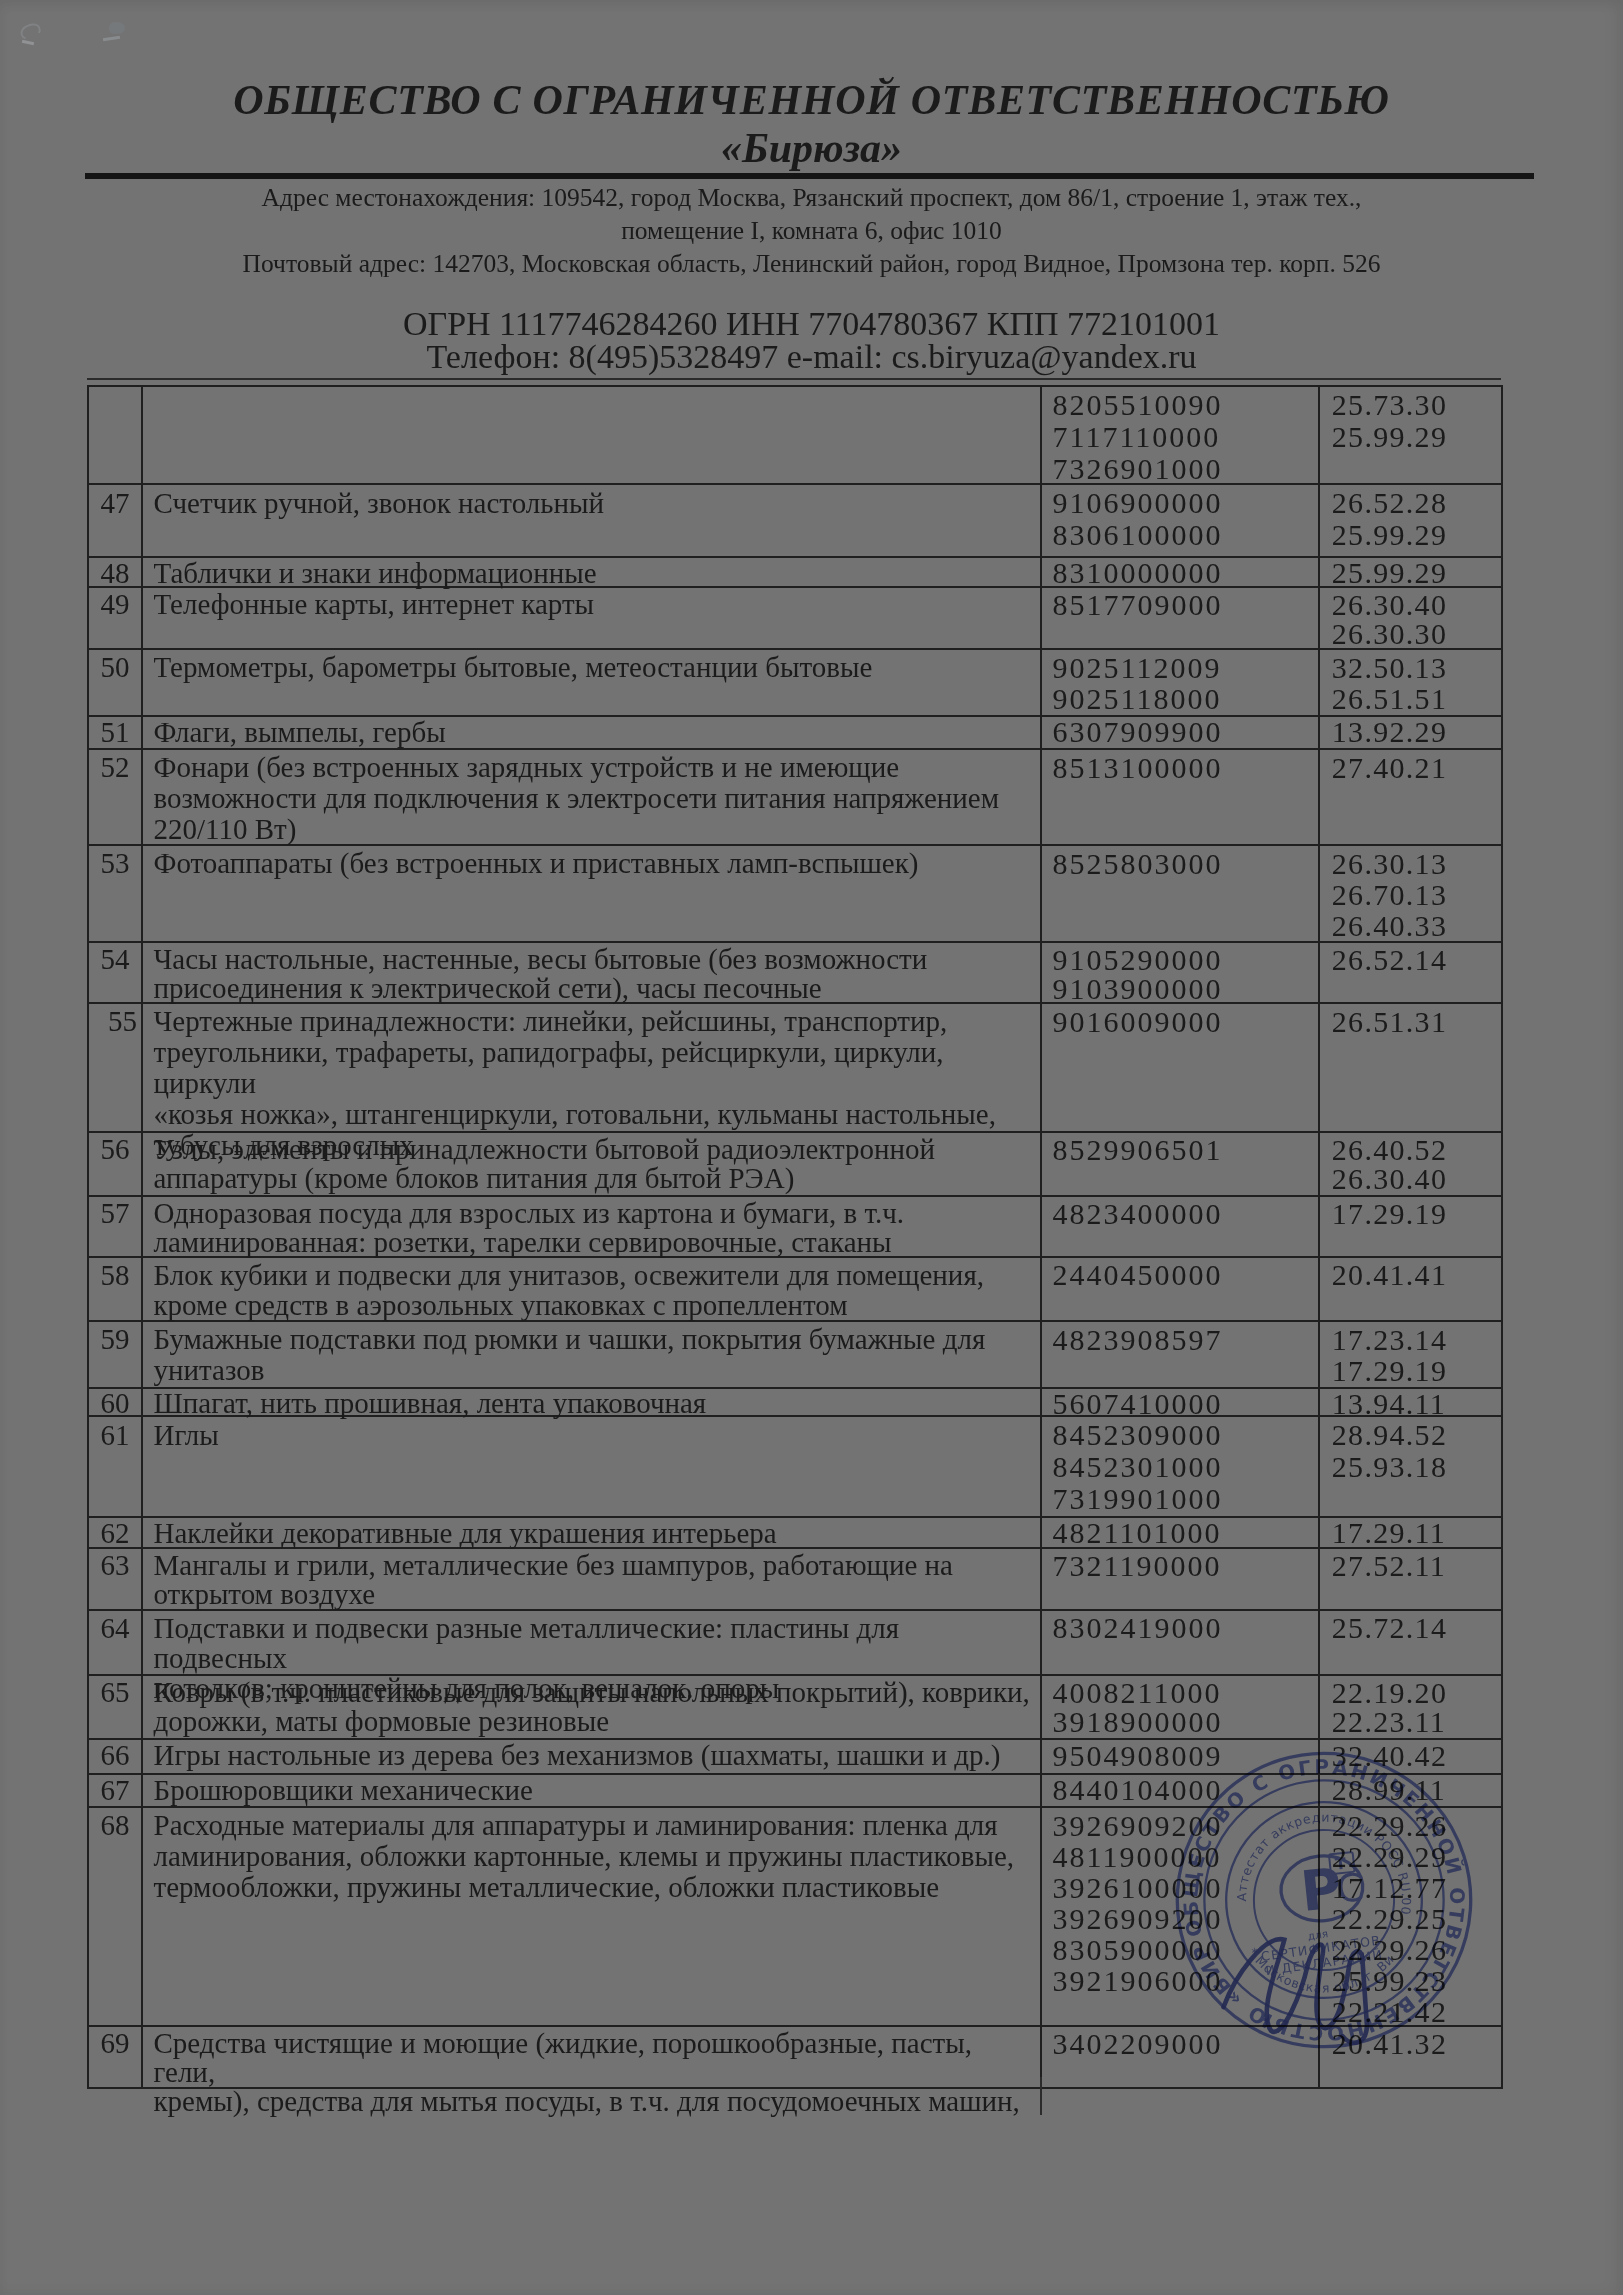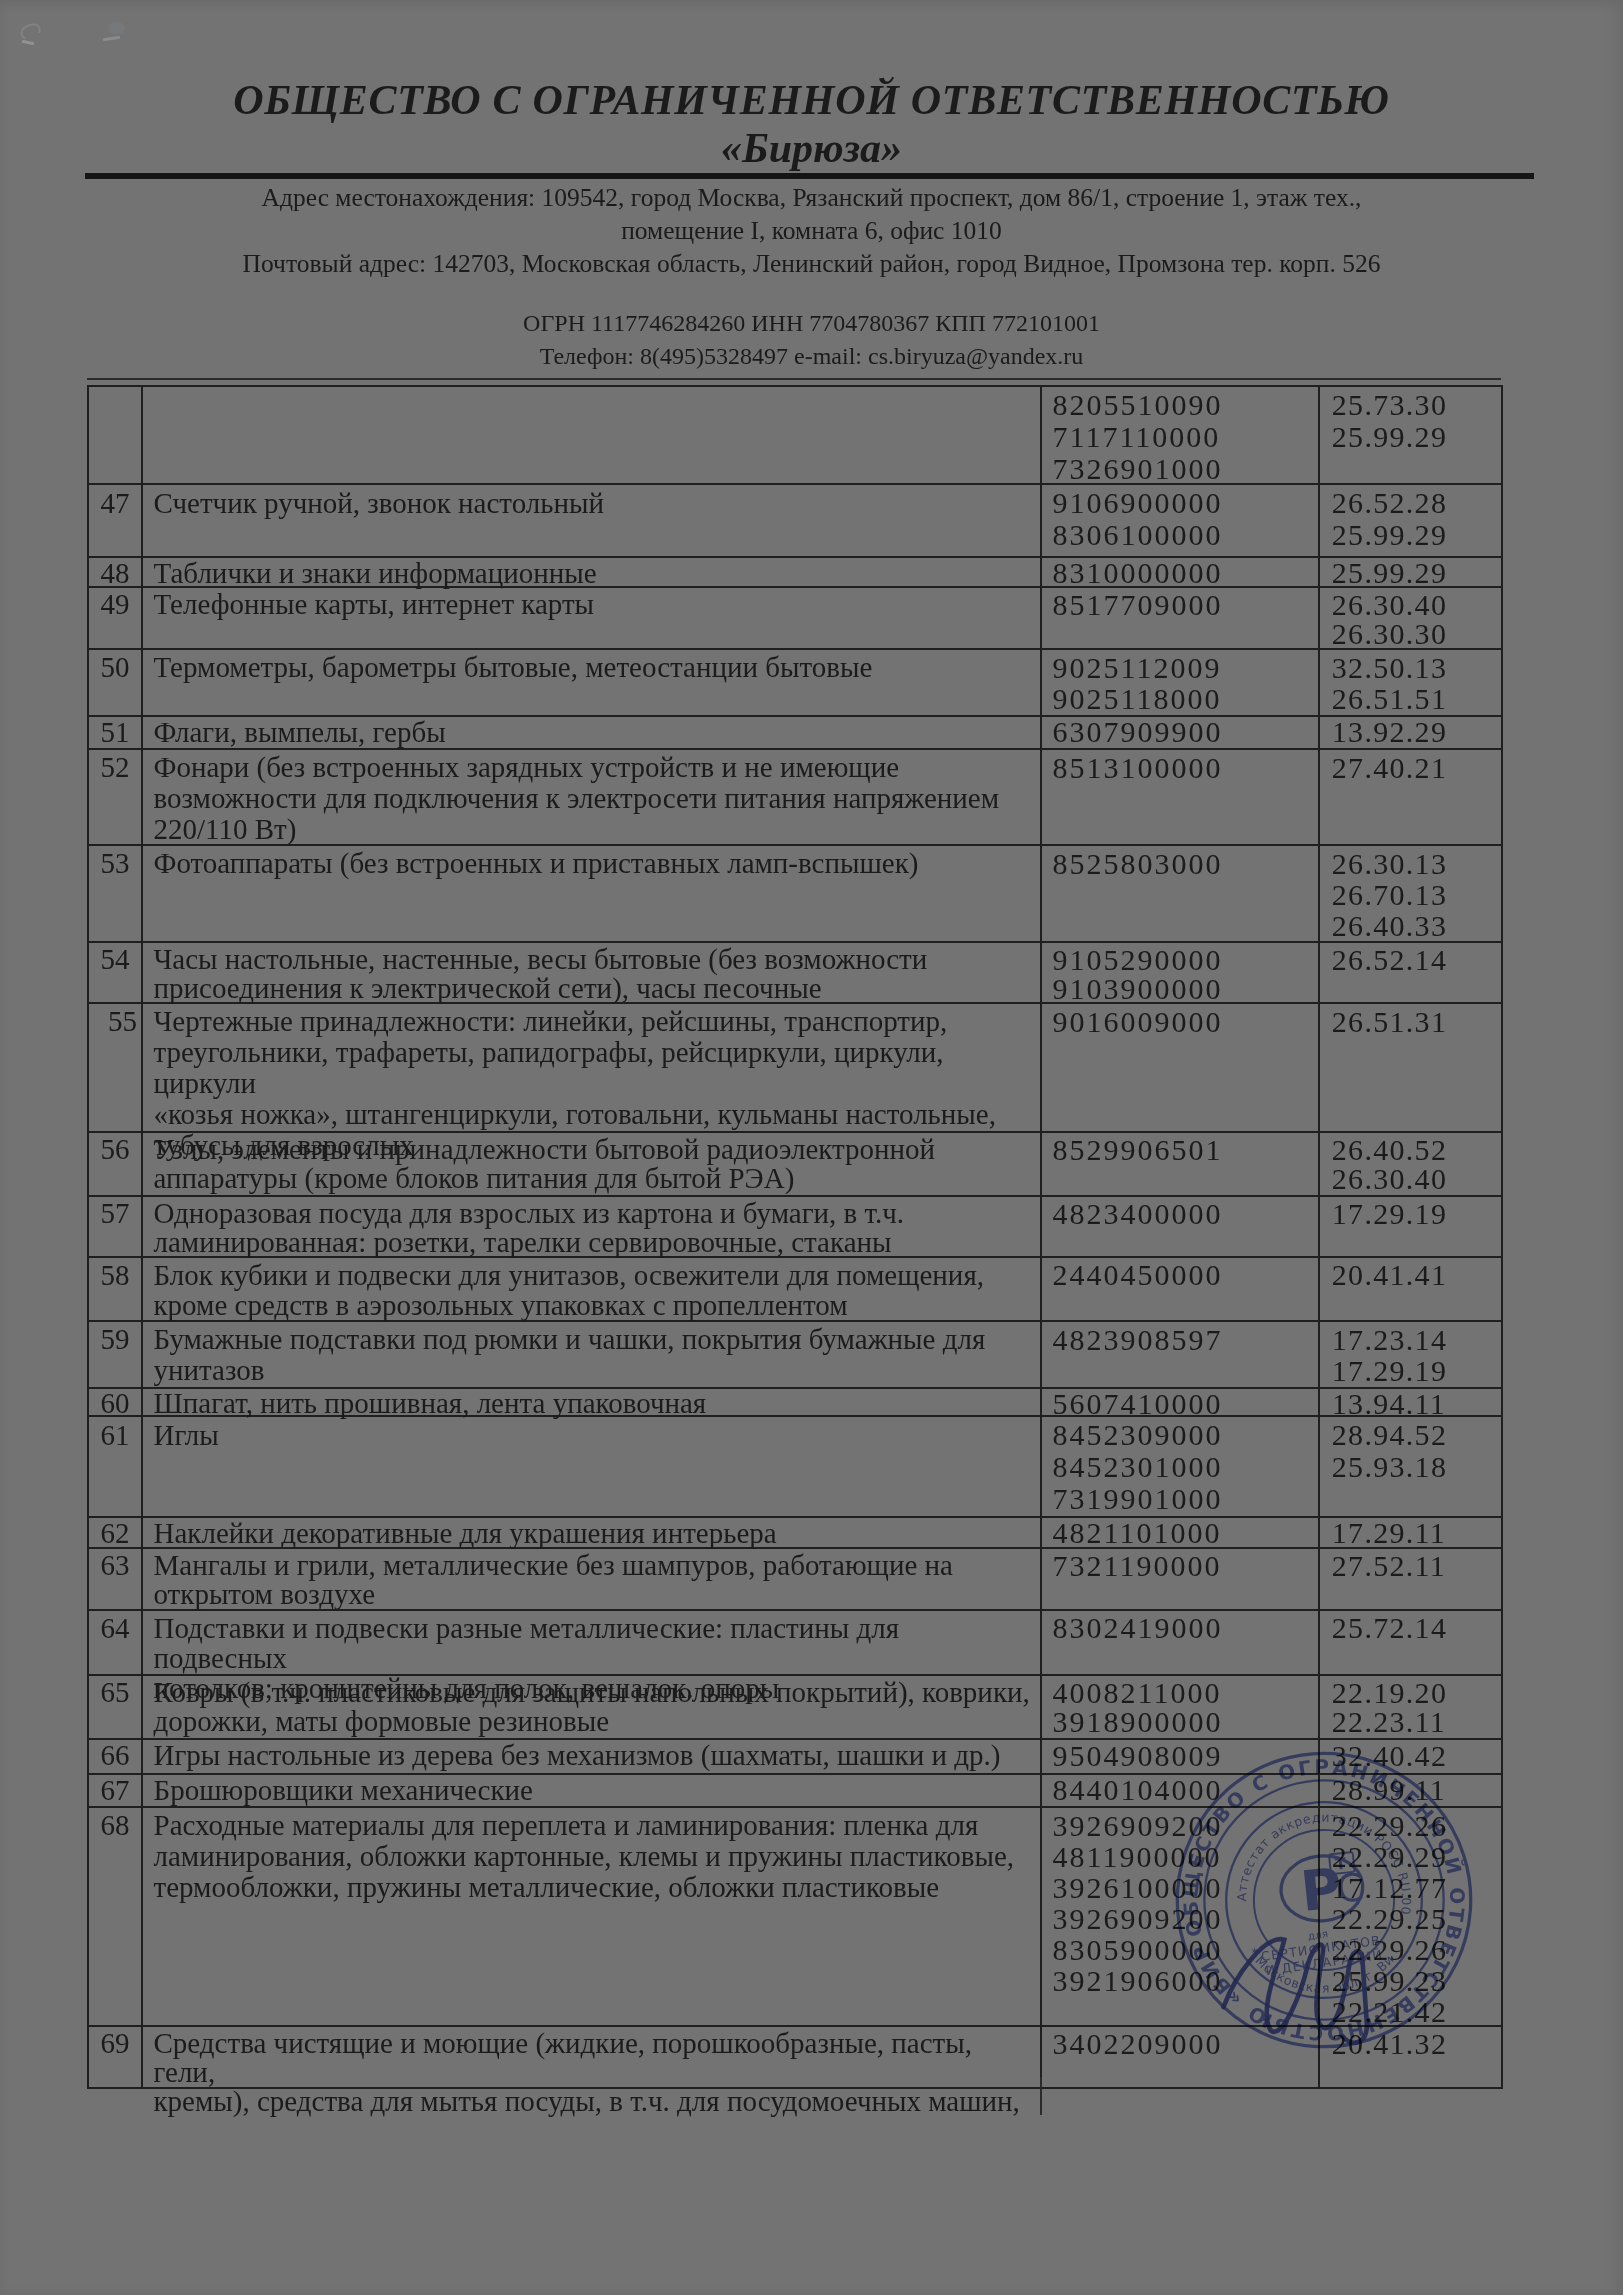--- a/index.html
+++ b/index.html
@@ -4,21 +4,21 @@
 <style>
   html,body{margin:0;padding:0;background:#e6e6e2;}
   .page{position:relative;width:1623px;height:2295px;background:#737373;
         font-family:"Liberation Serif",serif;color:#1b1b1b;overflow:hidden;
         box-shadow:inset -6.5px 0 15.7px rgba(0,0,0,.05), inset 0 5.2px 10.5px rgba(0,0,0,.04);}
   .title{position:absolute;left:0;width:1623px;text-align:center;font-weight:bold;font-style:italic;}
   .t1{top:76px;font-size:42px;letter-spacing:0.7px;}
   .t2{top:124px;font-size:42px;}
   .rule{position:absolute;left:85px;top:173px;width:1449px;height:5.9px;background:#151515;}
   .addr{position:absolute;left:0;top:181px;width:1623px;text-align:center;font-size:25.5px;line-height:33px;}
-  .reg{position:absolute;left:0;top:307px;width:1623px;text-align:center;font-size:24px;line-height:33px;}
+  .reg{position:absolute;left:0;top:307px;width:1623px;text-align:center;font-size:34px;line-height:33px;}
   .topline{position:absolute;left:87px;top:378px;width:1414px;height:2px;background:#2b2b2b;}
   table.doc-table{position:absolute;left:87px;top:385px;width:1414px;
         border-collapse:collapse;table-layout:fixed;font-size:29px;}
   table.doc-table td{border:2px solid #1f1f1f;vertical-align:top;padding:0;}
   .cellc{white-space:pre-line;padding-top:2px;}
   .c-num{text-align:center;}
   .c-desc .cellc{padding-left:10.5px;padding-right:3.9px;}
   .c-codes .cellc{padding-left:10.5px;font-size:30px;letter-spacing:2px;}
   .c-cls  .cellc{padding-left:11.8px;font-size:30px;letter-spacing:1.3px;}
   .divider-ext{position:absolute;left:1040px;top:2077px;width:2px;height:38px;background:#2b2b2b;}
@@ -403,21 +403,21 @@
           </td>
           <td class="c-cls">
             <div class="cellc" style="line-height: 26px; height: 29px;">28.99.11</div>
           </td>
         </tr>
         <tr style="height: 219px;">
           <td class="c-num">
             <div class="cellc" style="line-height: 31px; height: 215px;">68</div>
           </td>
           <td class="c-desc">
-            <div class="cellc" style="line-height: 31px; height: 215px;">Расходные материалы для переплета и ламинирования: пленка для
+            <div class="cellc" style="line-height: 31px; height: 215px;">Расходные материалы для аппаратуры и ламинирования: пленка для
 ламинирования, обложки картонные, клемы и пружины пластиковые,
 термообложки, пружины металлические, обложки пластиковые</div>
           </td>
           <td class="c-codes">
             <div class="cellc" style="line-height: 31px; height: 215px;">3926909200
 4811900000
 3926100000
 3926909200
 8305900000
 3921906000</div>

